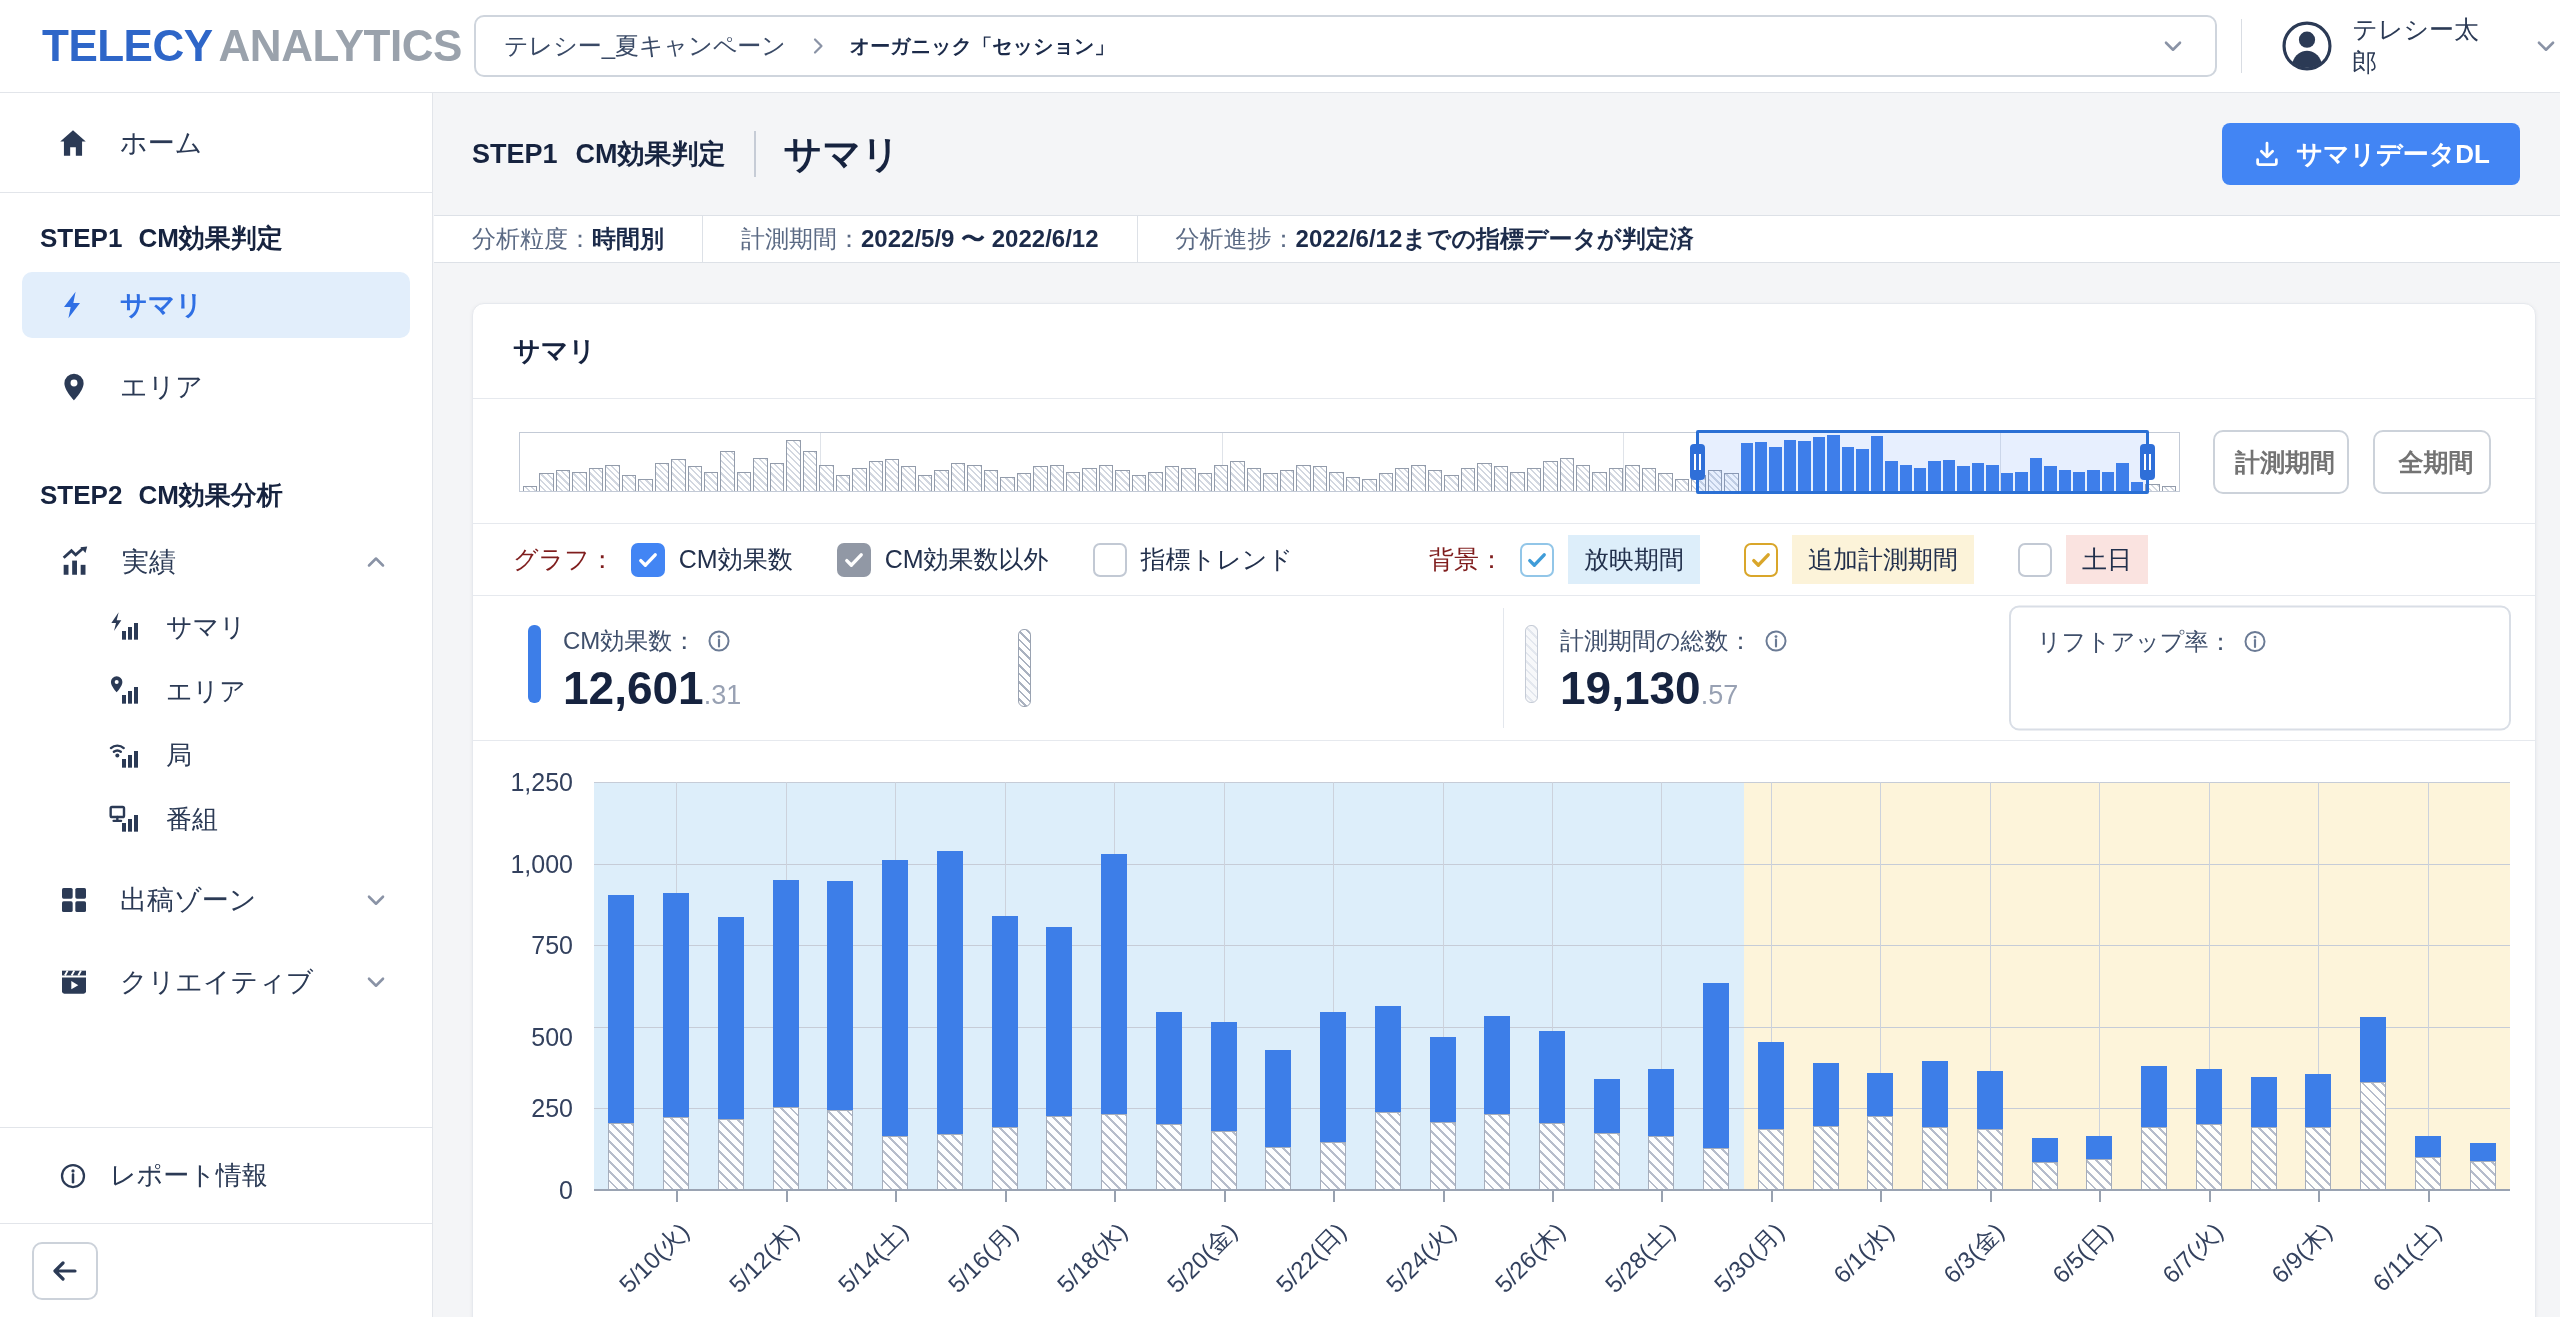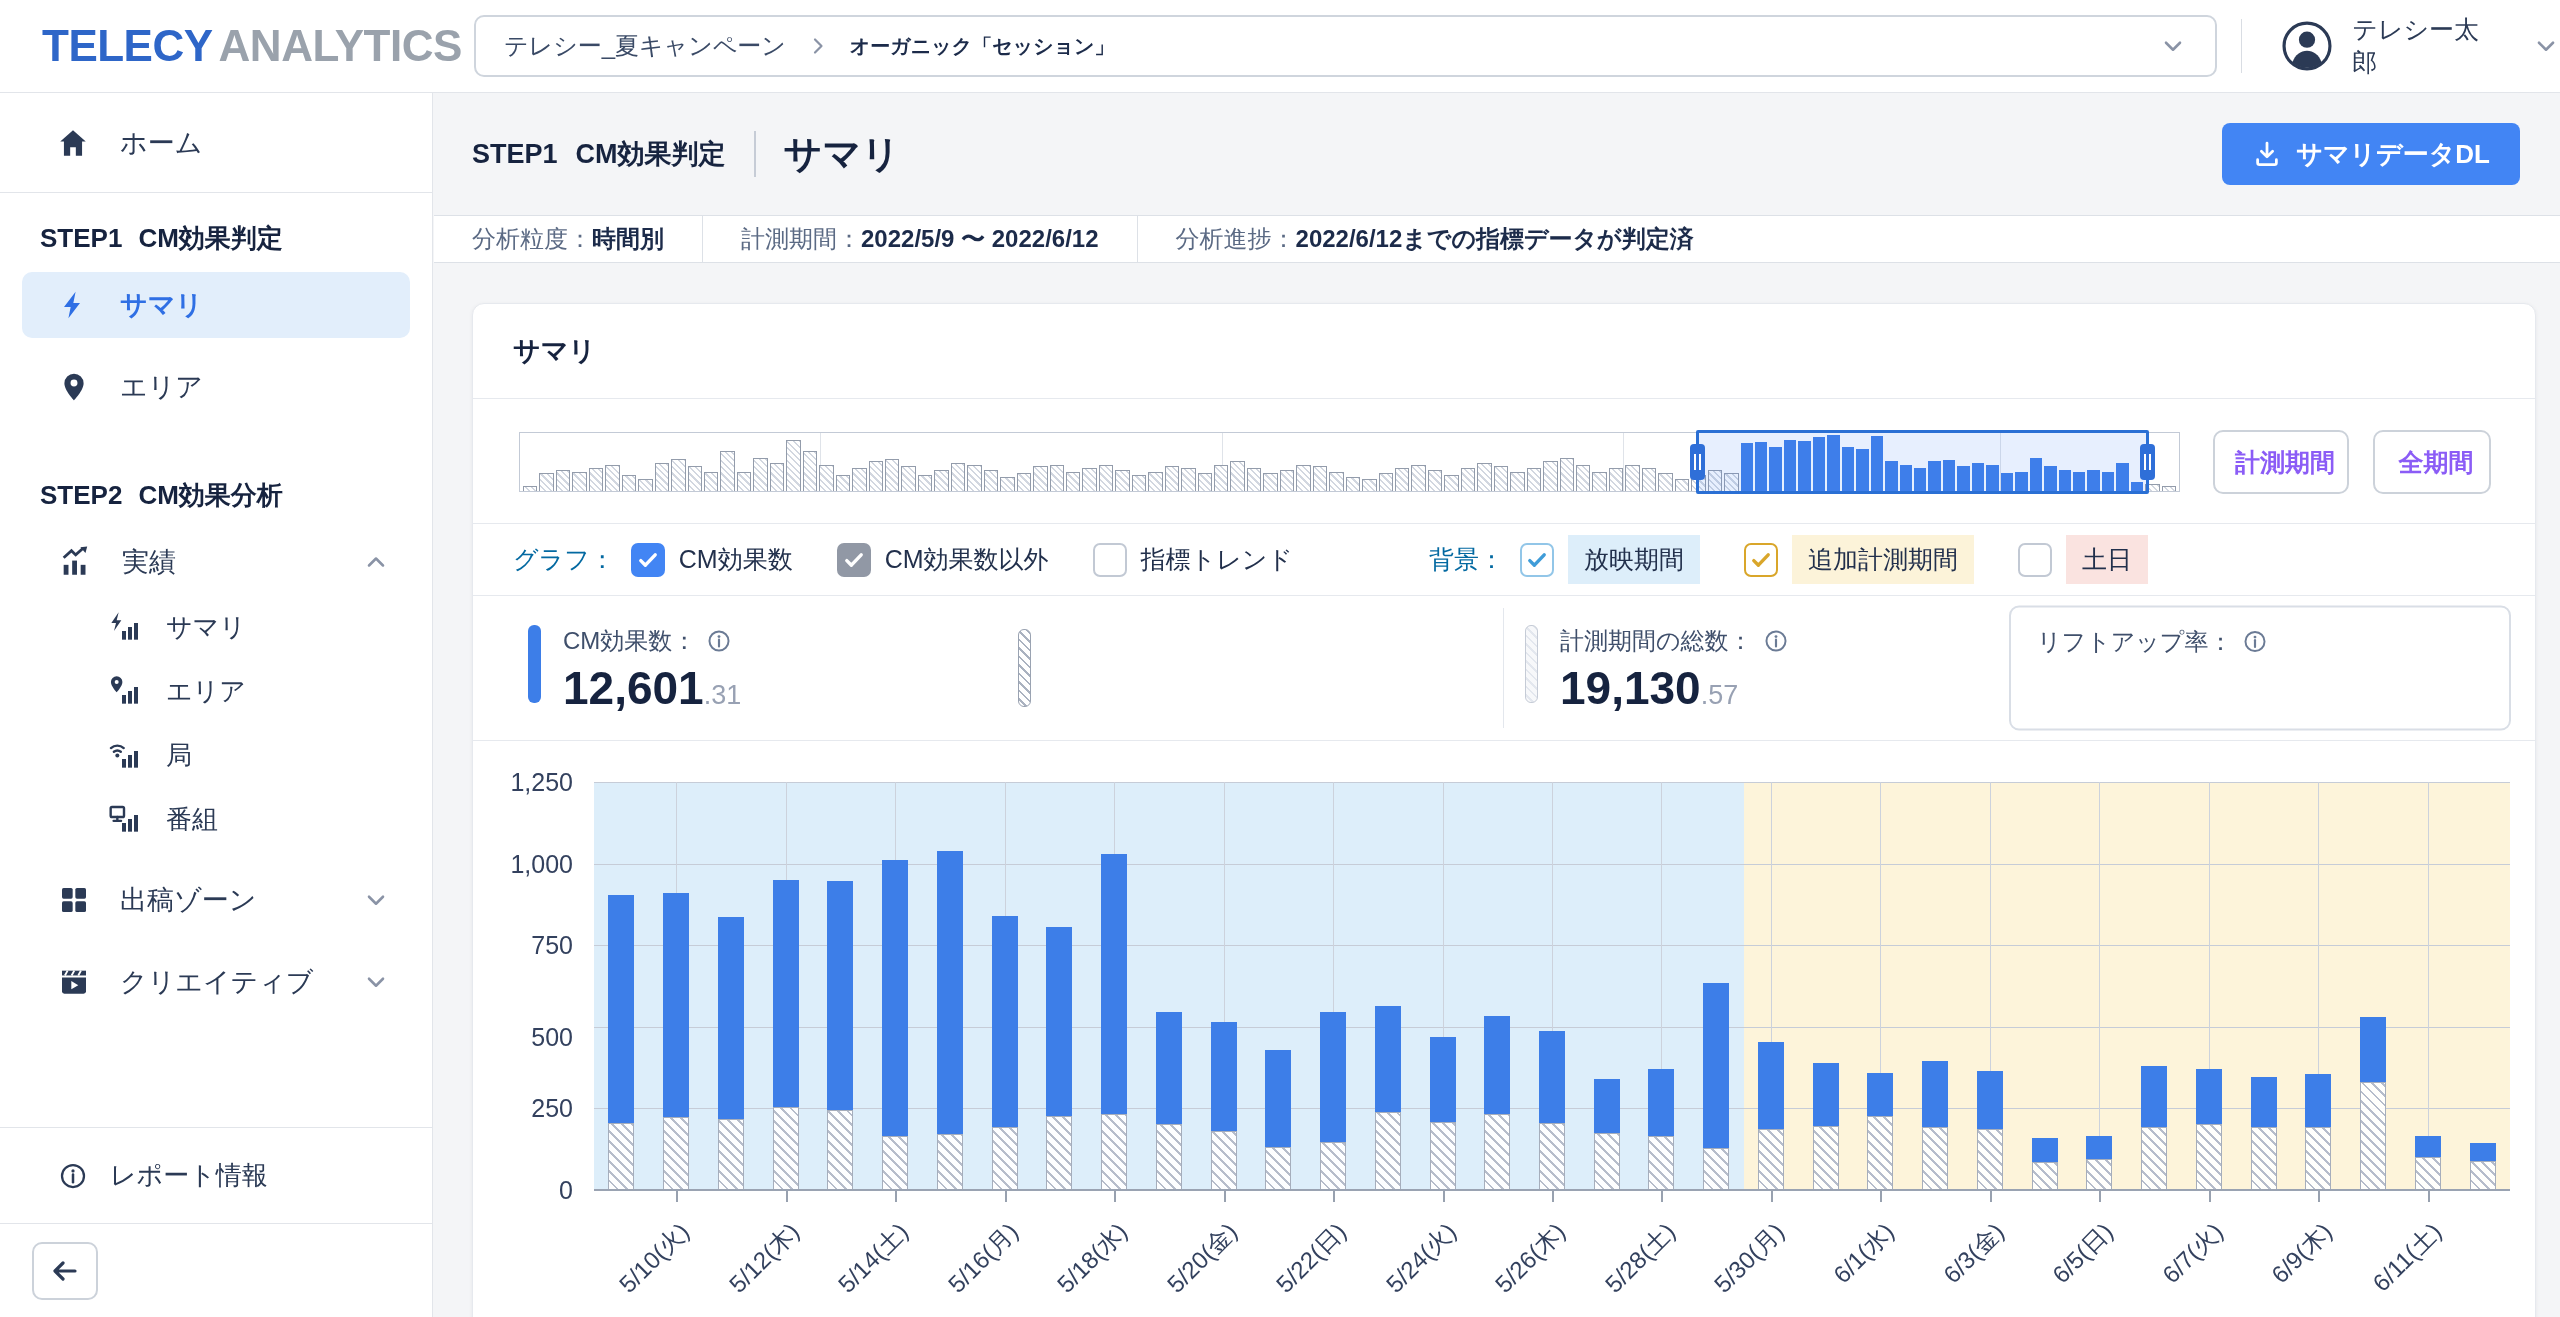--- a/index.html
+++ b/index.html
@@ -81,30 +81,30 @@
       repeating-linear-gradient(45deg, rgba(255,255,255,0) 0 3px, #d2d7e0 3px 4.5px), #fff;
     border:1px solid #939cab; border-bottom:none; }
   .mini-bar.in { background:#3d7ee8; }
   .mini-grid { position:absolute; top:0; bottom:0; width:1px; background:#dfe3e9; }
   .mini-sel { position:absolute; top:-3px; bottom:-3px; border:3px solid #2a6fd4;
     background:rgba(66,133,244,0.13); border-radius:2px; cursor:grab; }
   .mini-handle { position:absolute; top:50%; width:15px; height:36px; background:#2f6fd8; border-radius:4px;
     display:flex; align-items:center; justify-content:center; gap:3px; cursor:ew-resize; }
   .mini-handle span { width:2px; height:16px; background:#fff; }
   .range-btn { position:absolute; top:31px; height:64px; border:2px solid #ccd2da; border-radius:10px;
-    background:#fff; font-size:25px; font-weight:bold; color:#8b5cf6; font-family:inherit;
+    background:#fff; font-size:25px; font-weight:bold; color:#737373; font-family:inherit;
     display:flex; align-items:center; justify-content:center; cursor:pointer;padding-left:8px; }
   #btn-period { left:1740px; width:136px; }
   #btn-all { left:1900px; width:118px; }
 
   
   .toggles-row { height:72px; border-bottom:1px solid #e6e9ee; display:flex; align-items:center;
     padding-left:40px; font-size:25px; }
   .tg-group { display:flex; align-items:center; }
-  .tg-group-label { color:#0369a1; margin-right:16px; }
+  .tg-group-label { color:#7f1d1d; margin-right:16px; }
   .toggle { display:flex; align-items:center; margin-right:44px; cursor:pointer; }
   .cbx { width:34px; height:34px; border-radius:7px; margin-right:14px; flex:0 0 auto;
     display:flex; align-items:center; justify-content:center; }
   .cbx-blue { background:#4285f4; }
   .cbx-gray { background:#9198a5; }
   .cbx-empty { background:#fff; border:2px solid #c2c9d4; }
   .cbx-lightblue { background:#fff; border:2px solid #92c6e8; }
   .cbx-amber { background:#fff; border:2px solid #d9a62a; }
   .tg-text { color:#22304c; }
   .hl-blue { background:#ddeefa; padding:8px 16px; }

